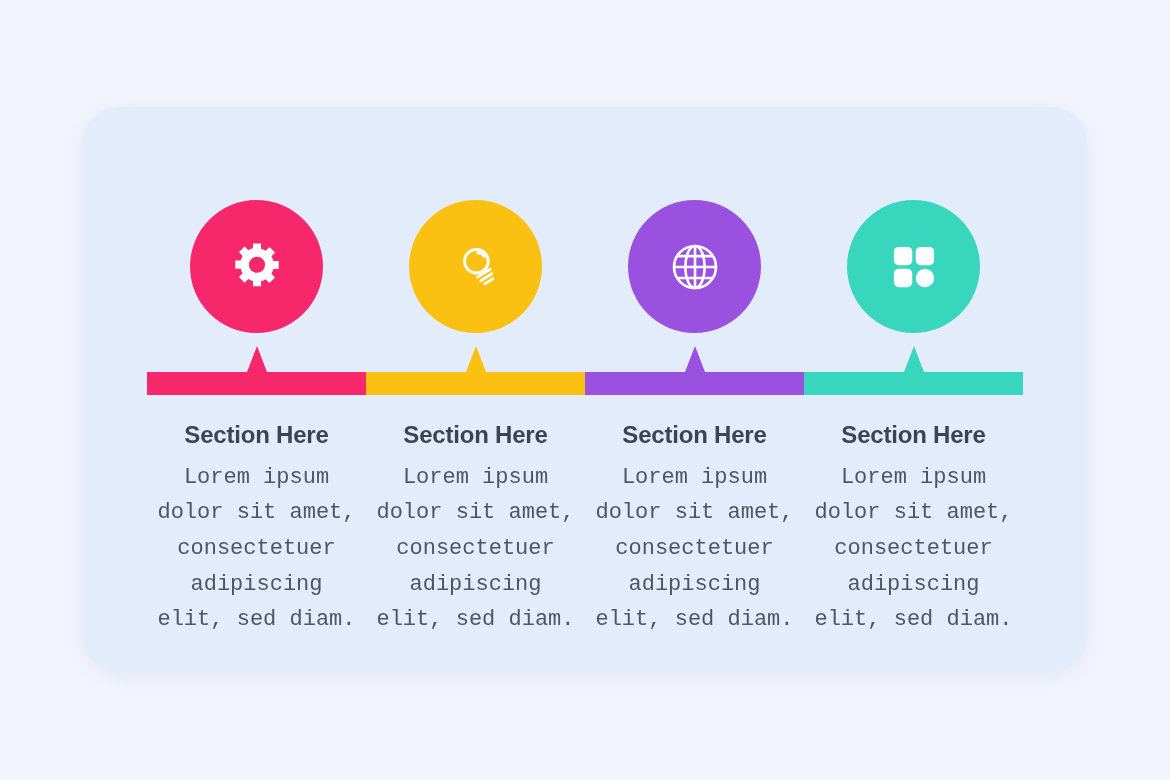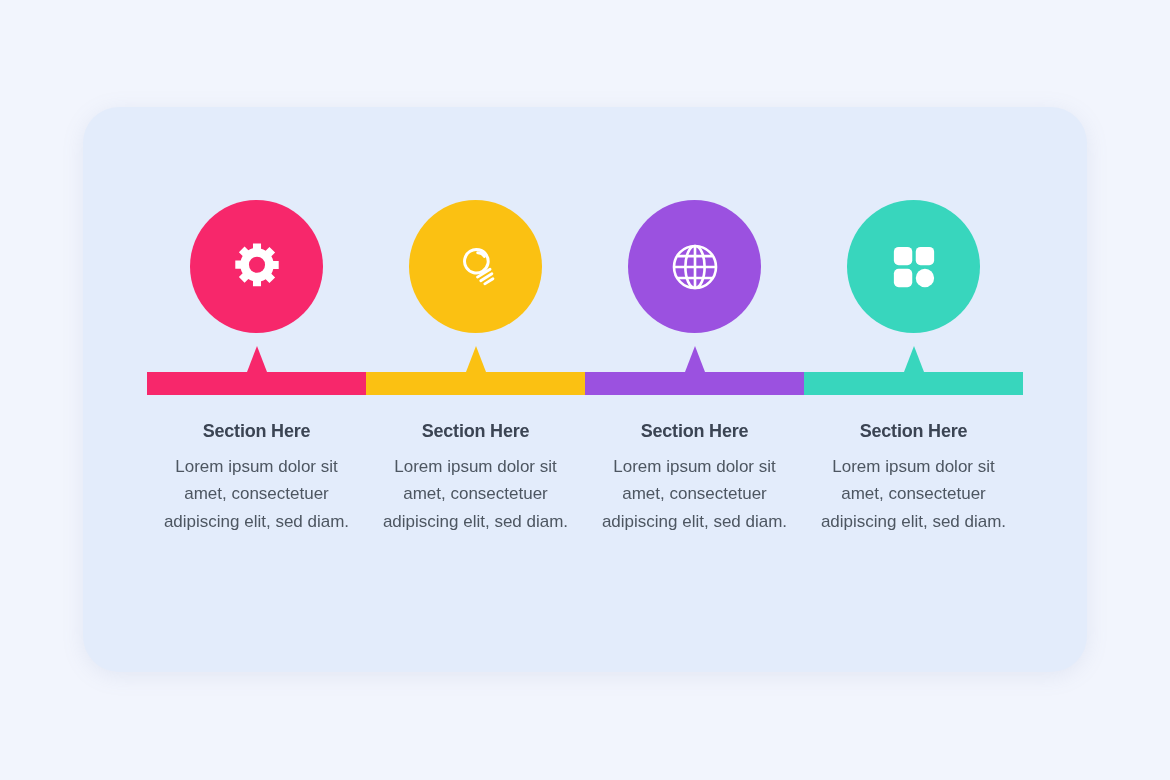--- a/index.html
+++ b/index.html
@@ -86,32 +86,33 @@
     right: 0;
     bottom: 0;
     height: 23px;
   }
   .texts {
     margin-top: 26px;
     text-align: center;
     width: 205px;
   }
   .heading {
-    font-size: 18px;
+    font-size: 24px;
     font-weight: bold;
     color: #3b4453;
     letter-spacing: -0.2px;
     margin: 0 0 10px 0;
     line-height: 1.2;
   }
   .body-text {
-    font-size: 17px;
+    font-size: 22px;
     color: #4d5661;
     line-height: 1.62;
     margin: 0;
+    font-family: Liberation Mono, monospace;
   }
 </style>
 </head>
 <body>
 
 <div class="stage">
 
   <div class="panel"></div>
 
   <div class="columns">

